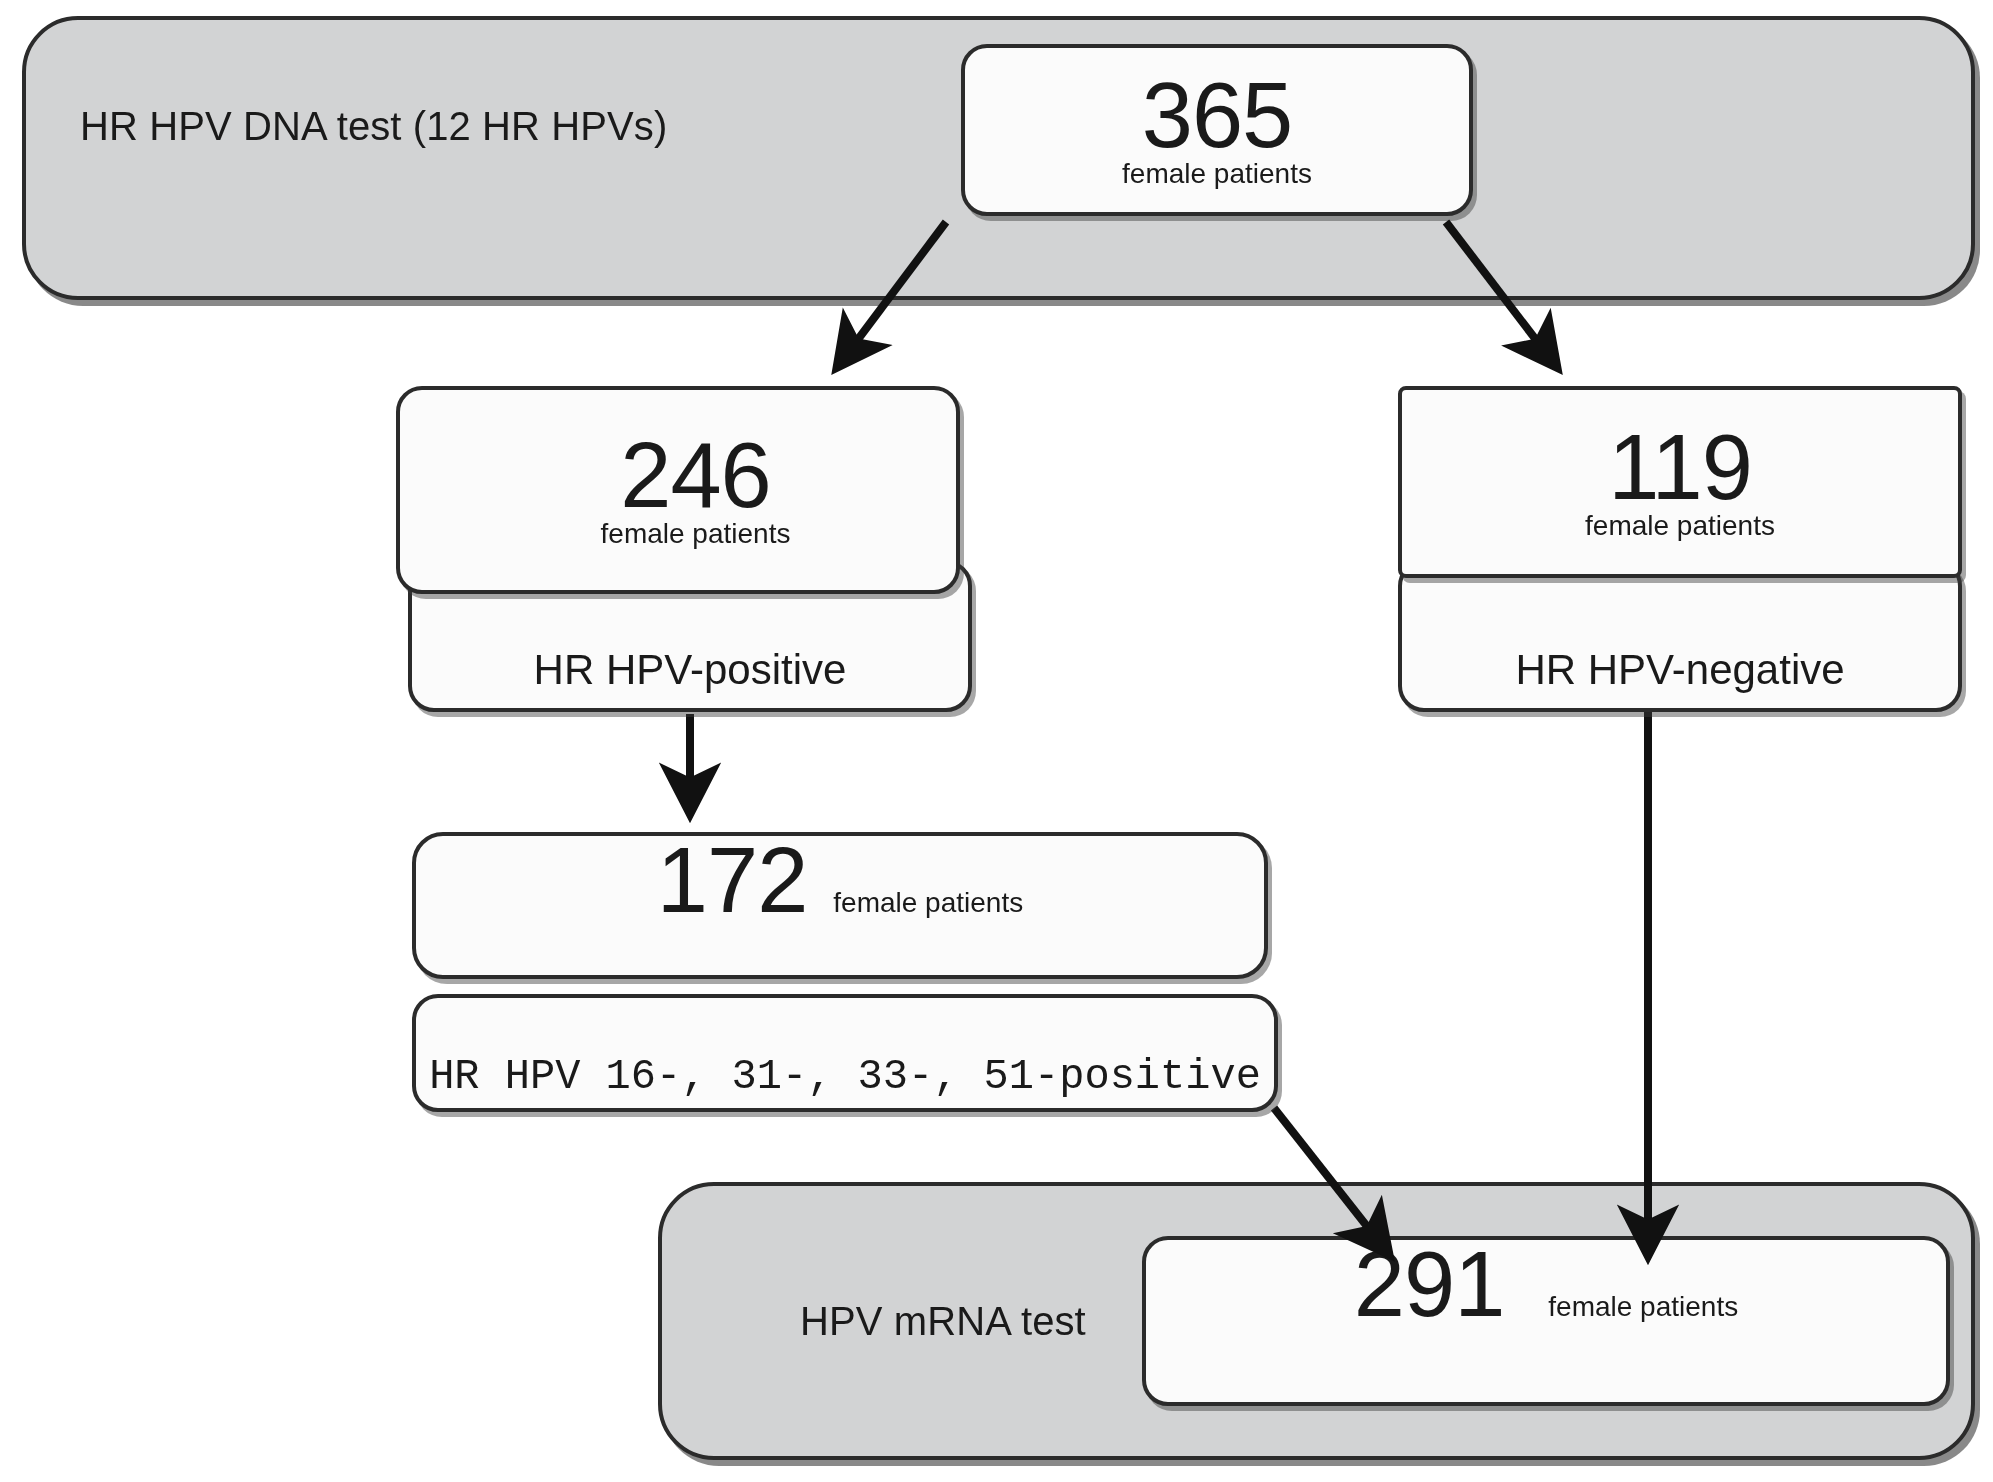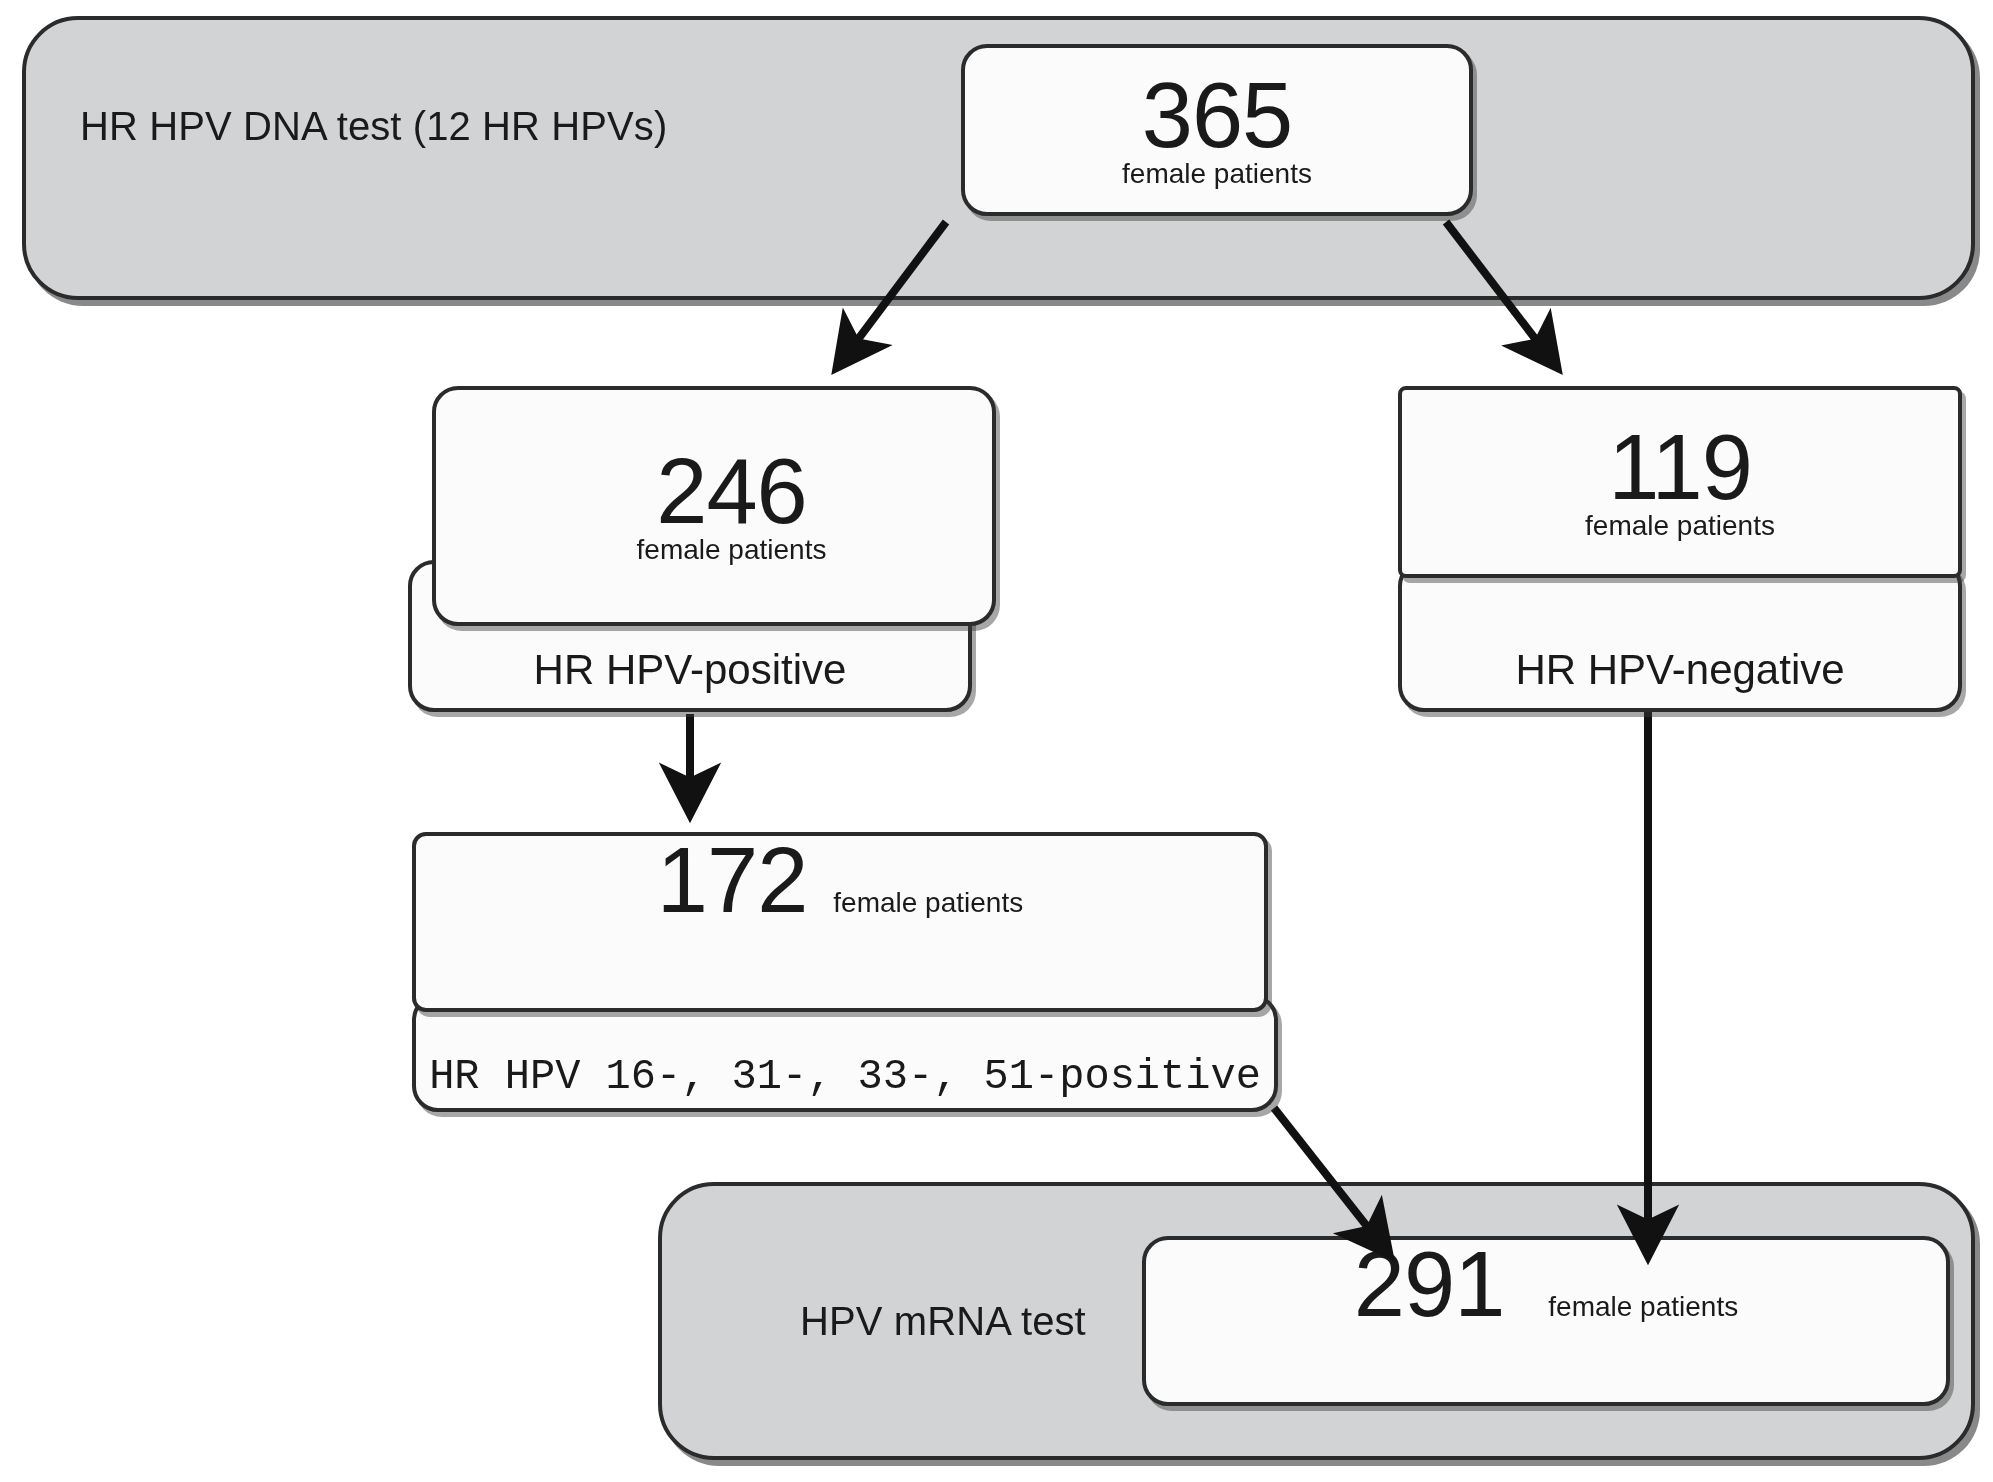--- a/index.html
+++ b/index.html
@@ -67,21 +67,21 @@
 
   <div class="abs panel-label" style="left:80px;top:96px;width:820px;height:60px;display:flex;align-items:center;">HR HPV DNA test (12 HR HPVs)</div>
 
   <div class="abs wbox" style="left:940px;top:44px;width:512px;height:172px;margin-left:21px;">
     <div class="center-col">
       <div class="big-num">365</div>
       <div class="sub-text">female patients</div>
     </div>
   </div>
 
-  <div class="abs wbox" style="left:432px;top:386px;width:564px;height:240px;border-radius:26px;z-index:3;padding-left:35px;">
+  <div class="abs wbox" style="left:396px;top:386px;width:564px;height:208px;border-radius:26px;z-index:3;padding-left:35px;">
     <div class="center-col">
       <div class="big-num">246</div>
       <div class="sub-text">female patients</div>
     </div>
   </div>
   <div class="abs wbox" style="left:408px;top:560px;width:564px;height:152px;border-radius:26px;z-index:2;">
     <div class="center-all" style="padding-top:34px;">
       <div class="cond-text">HR HPV-positive</div>
     </div>
   </div>
@@ -91,21 +91,21 @@
       <div class="big-num">119</div>
       <div class="sub-text">female patients</div>
     </div>
   </div>
   <div class="abs wbox" style="left:1398px;top:560px;width:564px;height:152px;border-radius:26px;z-index:2;">
     <div class="center-all" style="padding-top:34px;">
       <div class="cond-text">HR HPV-negative</div>
     </div>
   </div>
 
-  <div class="abs wbox" style="left:412px;top:832px;width:856px;height:180px;border-radius:14px;z-index:3;">
+  <div class="abs wbox" style="left:412px;top:832px;width:856px;height:147px;border-radius:31px;z-index:3;">
     <div class="center-row" style="padding-left:0px;">
       <div class="big-num">172</div>
       <div class="sub-text">female patients</div>
     </div>
   </div>
   <div class="abs wbox" style="left:412px;top:994px;width:866px;height:118px;border-radius:26px;z-index:2;font-family:Liberation Mono, monospace;">
     <div class="center-all" style="padding-top:24px;">
       <div class="cond-text">HR HPV 16-, 31-, 33-, 51-positive</div>
     </div>
   </div>

